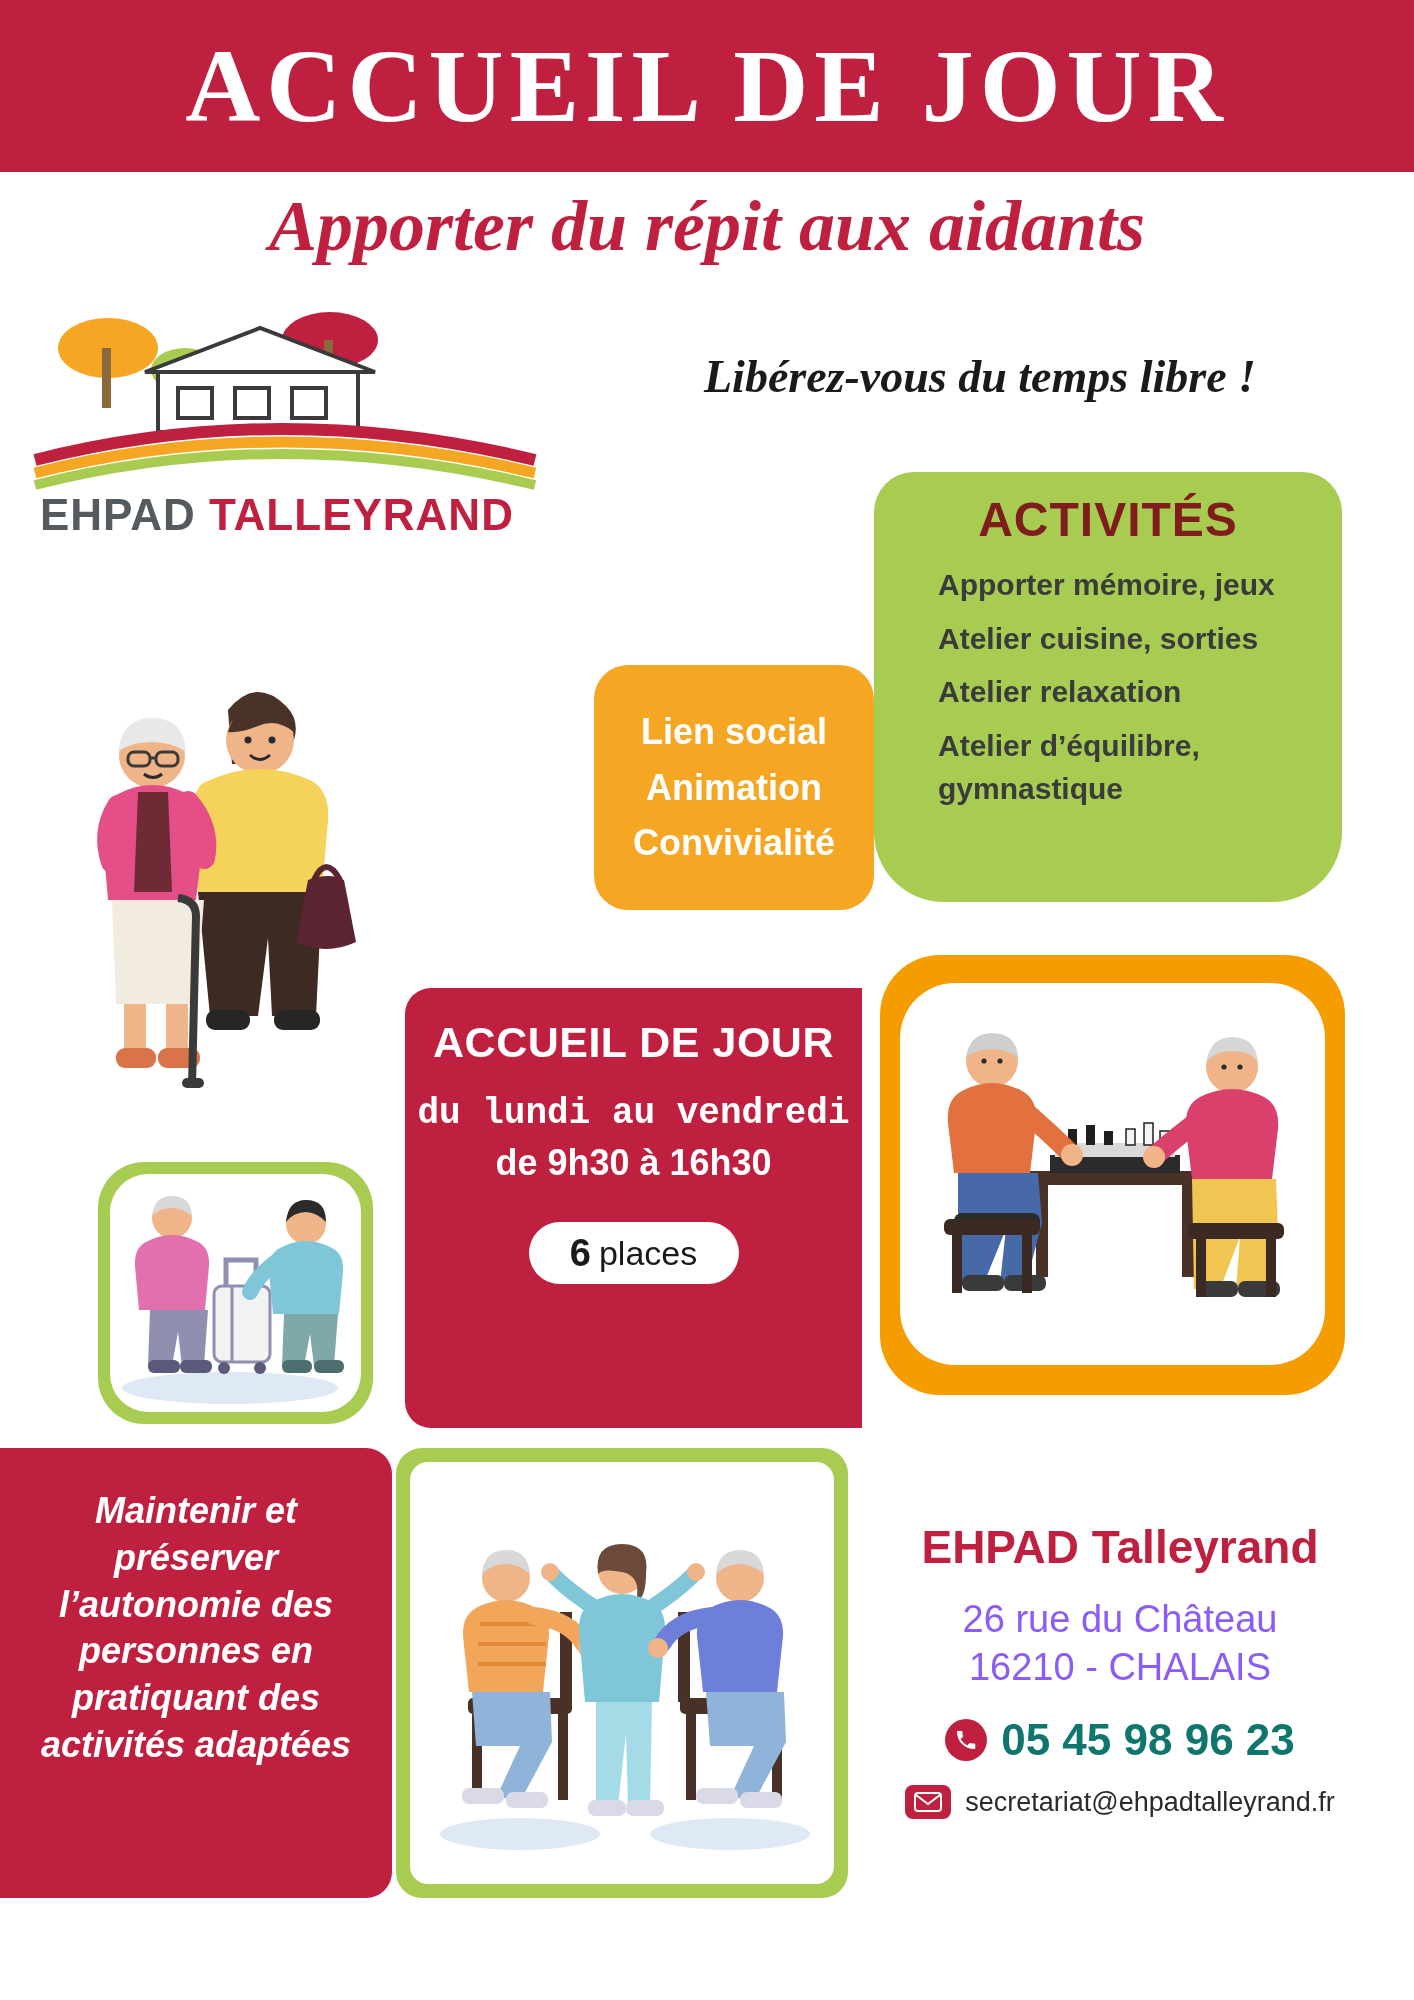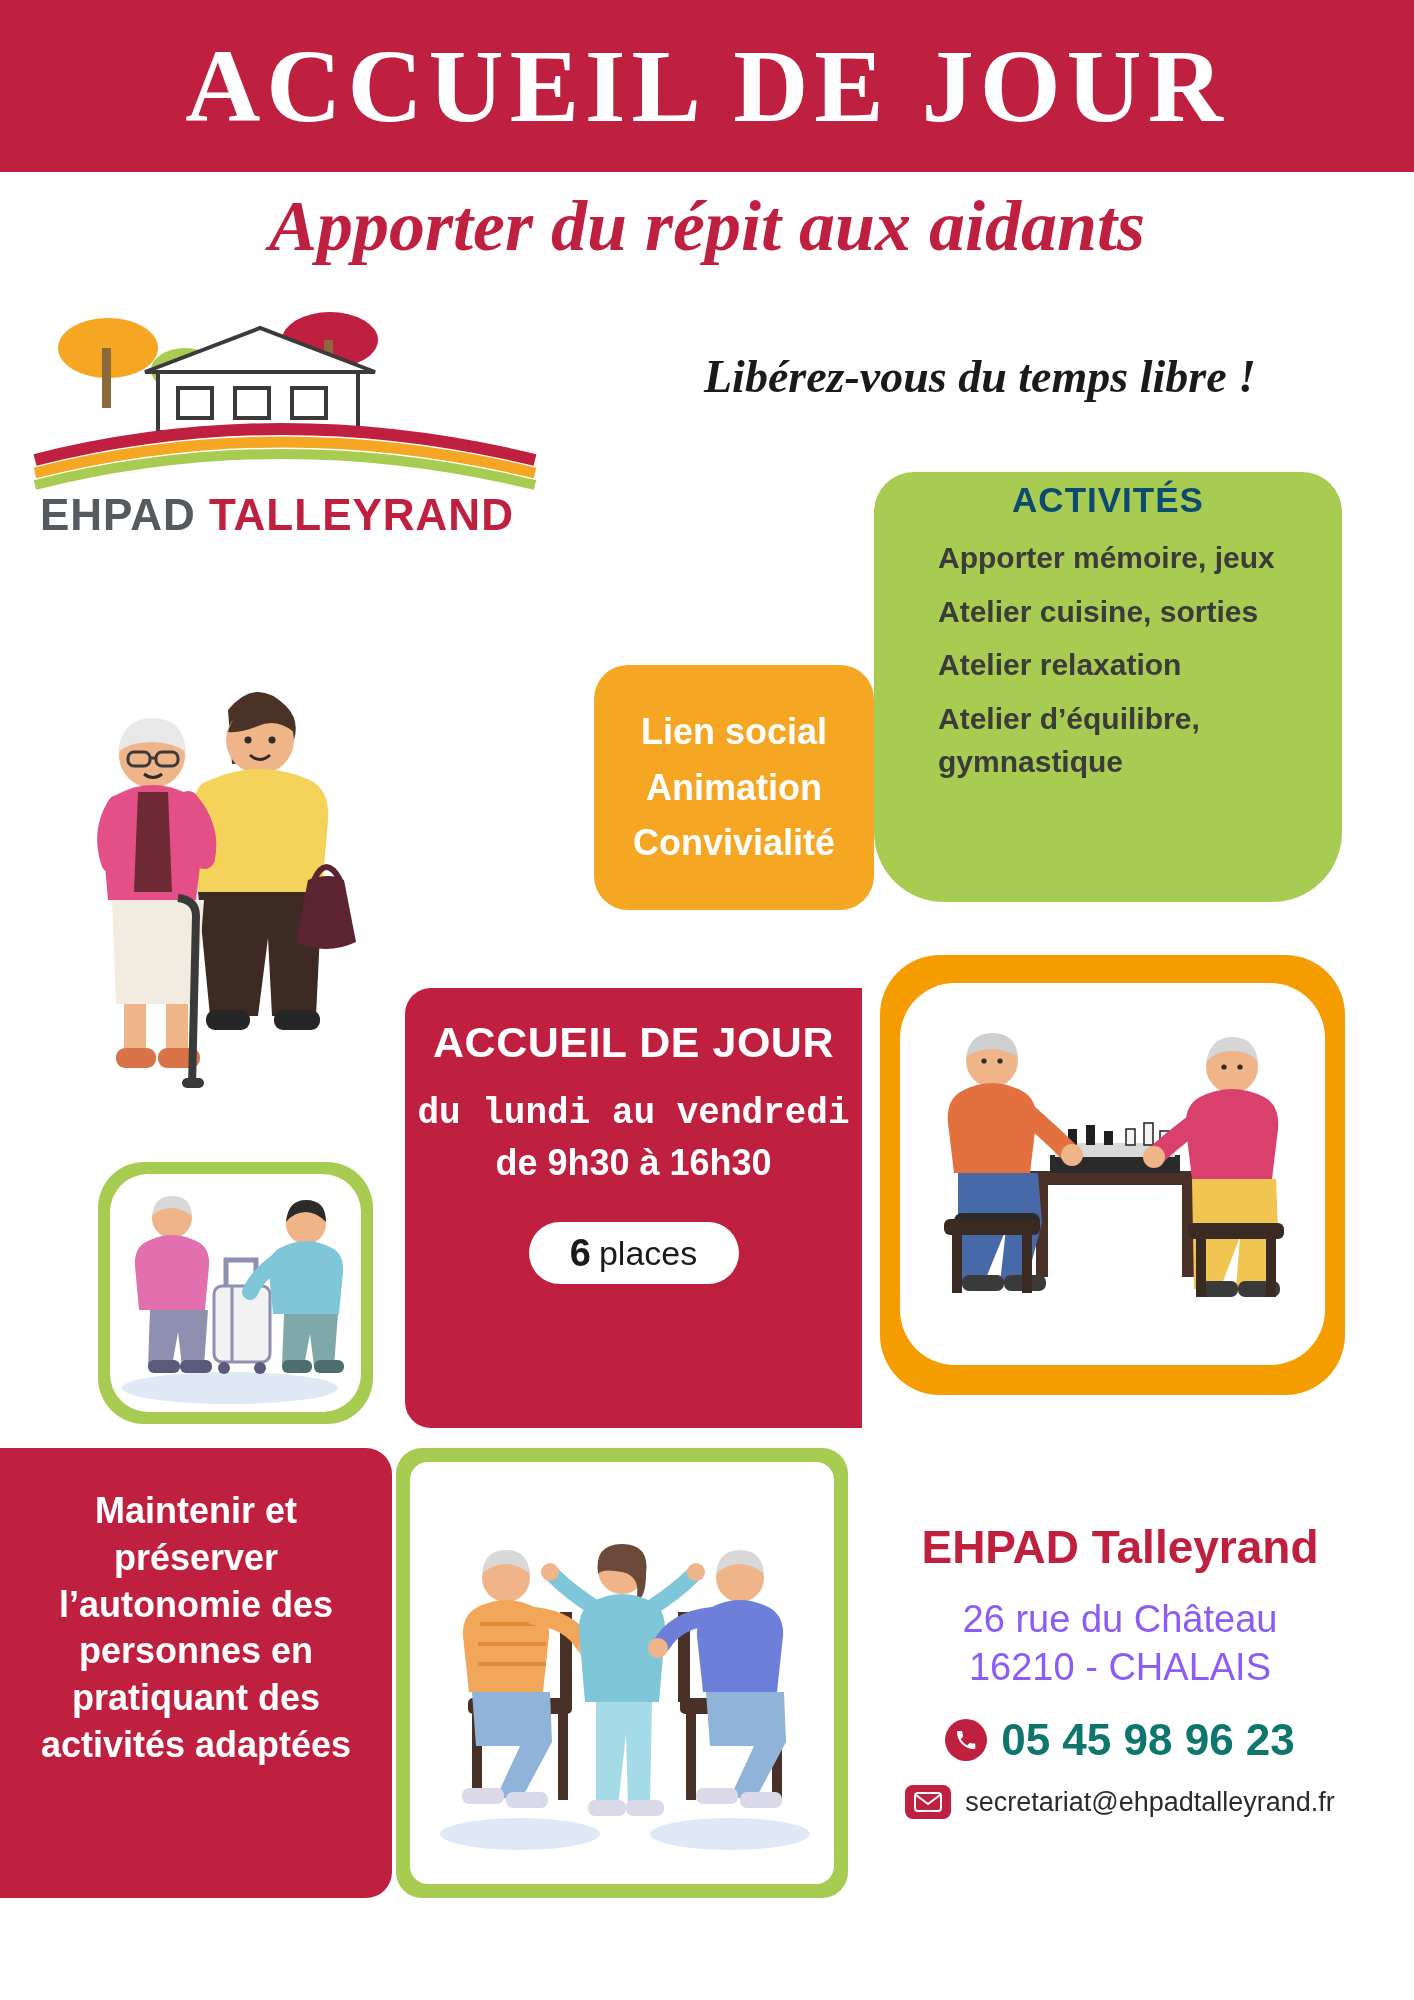--- a/index.html
+++ b/index.html
@@ -107,24 +107,24 @@
     position: absolute;
     left: 874px; top: 472px;
     width: 468px; height: 430px;
     background: #a8cc52;
     border-radius: 40px 40px 70px 70px;
     padding: 0 0 0 0;
     box-sizing: border-box;
   }
   .activites-title {
     text-align: center;
-    color: #0c4a6e;
-    font-weight: bold;
-    font-size: 35px;
-    padding-top: 8px;
+    color: #7f1d1d;
+    font-weight: bold;
+    font-size: 48px;
+    padding-top: 20px;
     letter-spacing: 1px;
   }
   .activites-list {
     margin: 16px 0 0 24px;
     color: #3b3b3b;
     font-weight: bold;
     font-size: 30px;
     line-height: 1.45;
   }
   .activites-list li { list-style: none; margin-bottom: 10px; }
@@ -212,20 +212,21 @@
     width: 392px; height: 450px;
     background: #c02040;
     border-radius: 0 26px 26px 0;
     color: #ffffff;
     font-weight: bold;
     font-size: 36px;
     line-height: 1.3;
     text-align: center;
     box-sizing: border-box;
     padding: 40px 16px 0 16px;
+    font-style: italic;
   }
 
   
   .gym-box {
     position: absolute;
     left: 396px; top: 1448px;
     width: 452px; height: 450px;
     background: #a8cc52;
     border-radius: 26px;
   }

